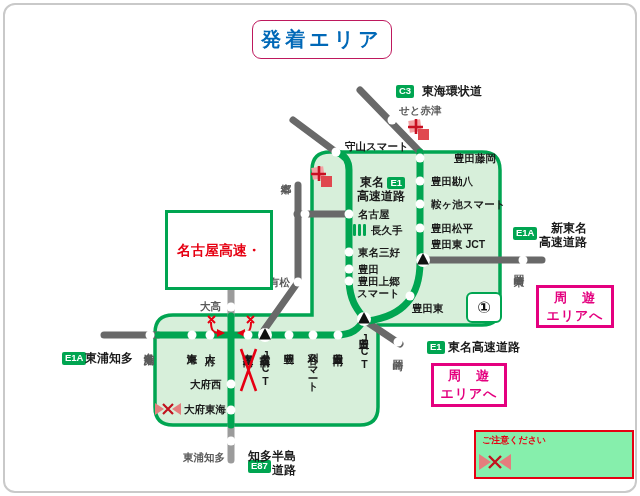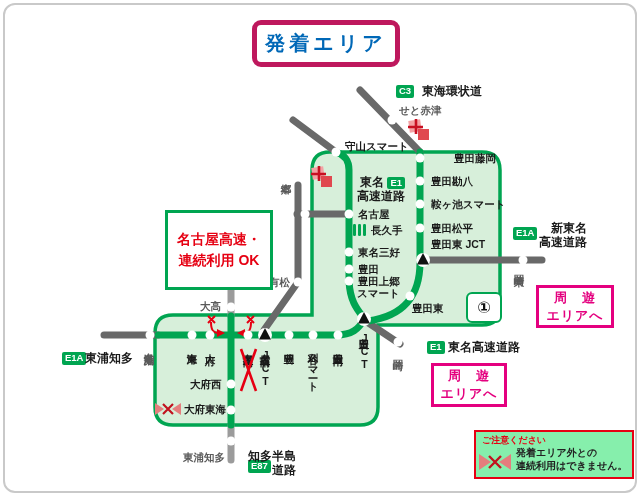--- a/index.html
+++ b/index.html
@@ -14,21 +14,21 @@
        white-space:nowrap;line-height:1.15;text-align:right;}
   .vlbl{position:absolute;z-index:3;font-size:10.5px;font-weight:700;color:#1a1a1a;
         writing-mode:vertical-rl;text-orientation:upright;line-height:1.1;letter-spacing:1px;white-space:nowrap;}
   .g{color:#5a5a5a;}
   .big{font-size:12px;}
   .badge{position:absolute;z-index:3;background:#00a551;color:#fff;font-size:9.5px;
          font-weight:700;padding:1px 3px;border-radius:2px;line-height:1.15;}
   .badge-inline{background:#00a551;color:#fff;font-size:9.5px;font-weight:700;
                 padding:0 3px;border-radius:2px;line-height:1.3;display:inline-block;}
   #title-box{position:absolute;left:252px;top:20px;width:138px;height:37px;z-index:3;
-             background:#fff;border:5px solid #be185d;border-radius:9px;
+             background:#fff;border:1px solid #be185d;border-radius:9px;
              display:flex;align-items:center;justify-content:center;
              font-size:20px;font-weight:700;color:#0068b7;letter-spacing:4px;}
   #renzoku-box{position:absolute;left:165px;top:210px;width:102px;height:74px;z-index:3;
                background:#fff;border:3px solid #00a551;display:flex;flex-direction:column;
                align-items:center;justify-content:center;
                font-size:14px;font-weight:700;color:#e60012;line-height:1.5;}
   .pink-box{position:absolute;z-index:3;background:#fff;border:3px solid #e4007f;
             display:flex;flex-direction:column;align-items:center;justify-content:center;
             font-size:13px;font-weight:700;color:#e4007f;line-height:1.35;letter-spacing:1px;}
   #shuyu1{left:536px;top:285px;width:72px;height:37px;}
@@ -206,38 +206,33 @@
   <div class="vlbl" style="left:204px;top:345px;">大府</div>
   <div class="vlbl" style="left:242px;top:345px;">名古屋南</div>
   <div class="vlbl" style="left:259px;top:345px;">名古屋南JCT</div>
   <div class="vlbl" style="left:283px;top:345px;">豊明</div>
   <div class="vlbl" style="left:307px;top:345px;">刈谷スマート</div>
   <div class="vlbl" style="left:332px;top:345px;">豊田南</div>
   <div class="vlbl" style="left:358px;top:330px;">豊田JCT</div>
 
   <div id="renzoku-box">
     <span>名古屋高速・</span>
-    <span>連続利用 OK</span>
   </div>
   <div class="pink-box" id="shuyu1">
     <span>周　遊</span>
     <span>エリアへ</span>
   </div>
   <div class="pink-box" id="shuyu2">
     <span>周　遊</span>
     <span>エリアへ</span>
   </div>
   <div id="maru1">①</div>
 
   <div id="caution-box">
     <div id="caution-title">ご注意ください</div>
-    <div id="caution-text">
-      <span>発着エリア外との</span><br>
-      <span>連続利用はできません。</span>
-    </div>
   </div>
 
   <svg id="overlay-svg" width="640" height="496" viewBox="0 0 640 496">
     <g stroke="#e60012" stroke-width="2.6">
       <path d="M241,349 L256,391 M256,349 L241,391"></path>
     </g>
     <g>
       <path d="M479,454 L479,470 L491,462 Z" fill="#e57d7d"></path>
       <path d="M511,454 L511,470 L499,462 Z" fill="#e57d7d"></path>
       <path d="M489,456 L501,468 M501,456 L489,468" stroke="#c1121f" stroke-width="2.4"></path>

